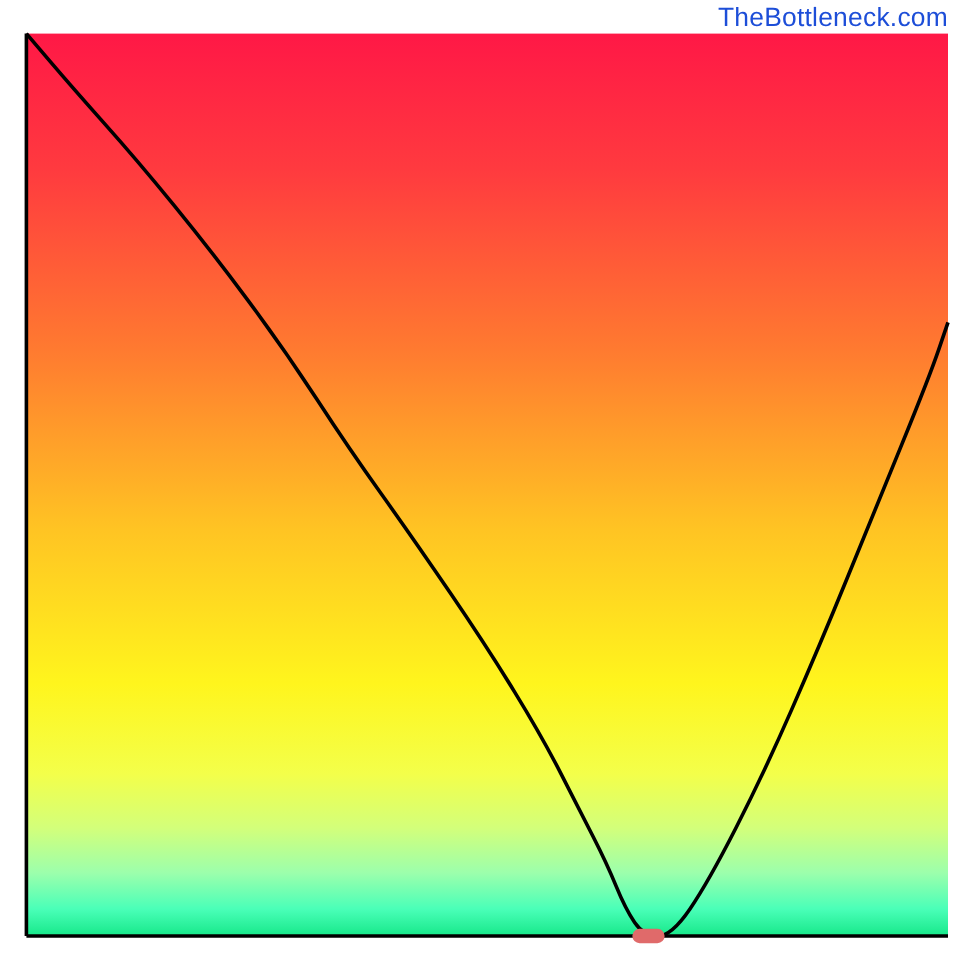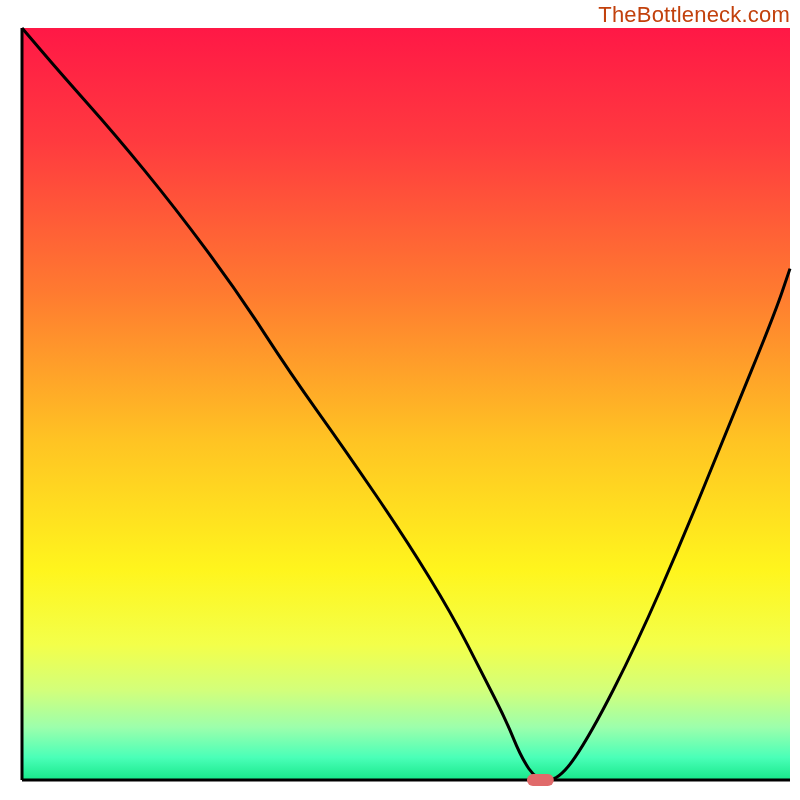--- a/index.html
+++ b/index.html
@@ -14,21 +14,21 @@
     position: relative;
     width: 800px;
     height: 800px;
   }
   .watermark {
     position: absolute;
     top: 2px;
     right: 10px;
     font-size: 22px;
     font-weight: 500;
-    color: #c2410c;
+    color: #1d4ed8;
     letter-spacing: 0.2px;
   }
   svg {
     position: absolute;
     top: 0;
     left: 0;
   }
 </style>
 </head>
 <body>

